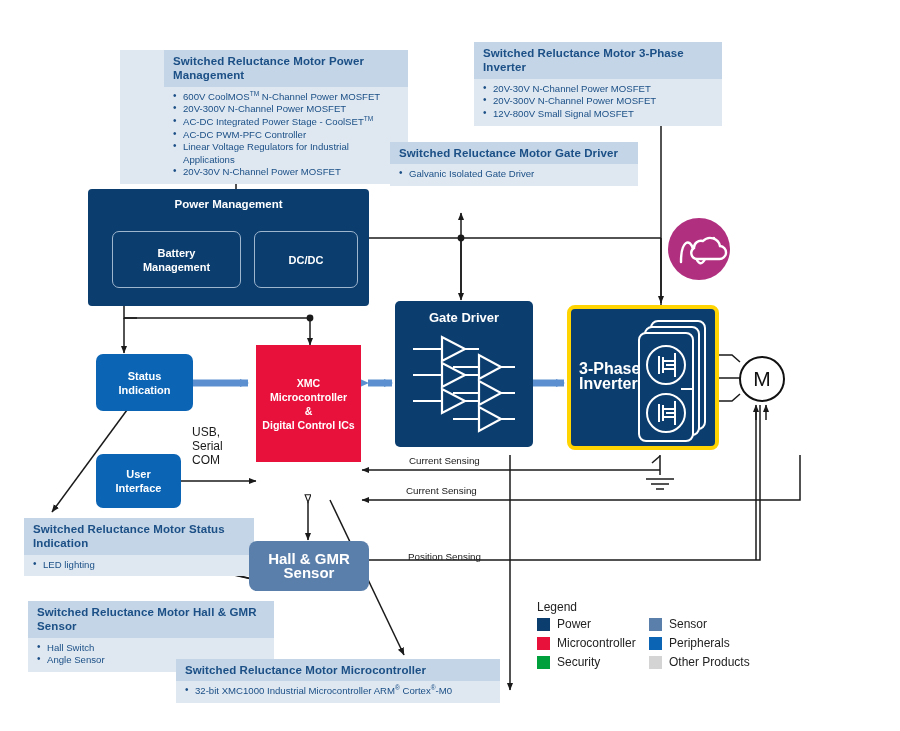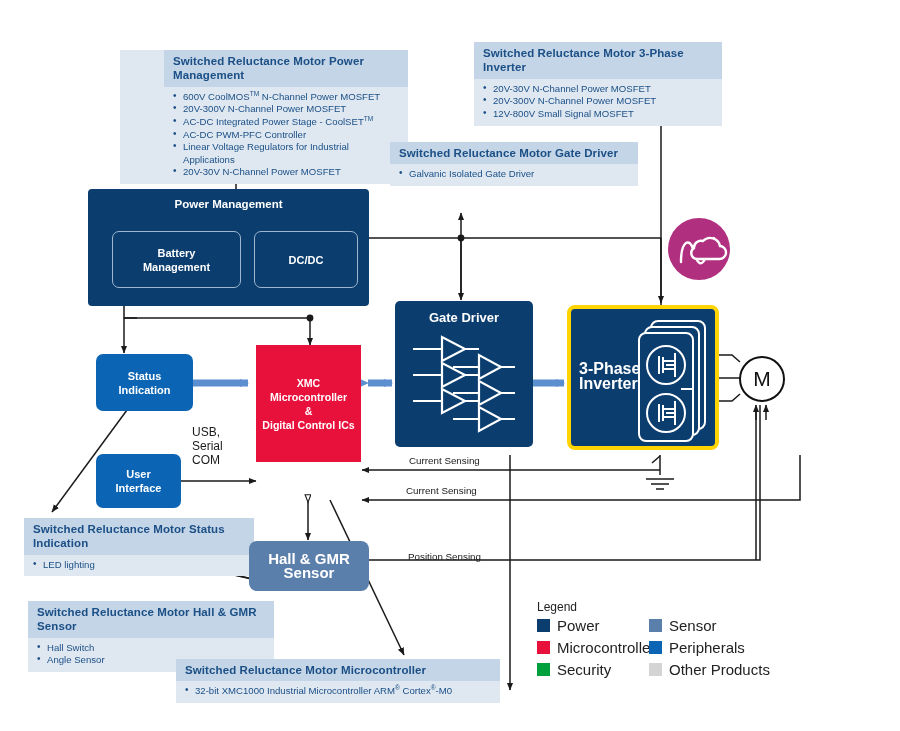--- a/index.html
+++ b/index.html
@@ -53,21 +53,21 @@
 
   
   .cloud{position:absolute;border-radius:50%;background:#b0307f;}
 
   
   .legend{position:absolute;font-family:"Liberation Sans",sans-serif;}
   .legend .lg-title{font-size:12px;color:#222;margin-bottom:3px;}
   .lg-grid{display:grid;grid-template-columns:14px 86px 14px auto;
            grid-gap:5px 6px;align-items:center;}
   .sw{width:13px;height:13px;}
-  .lg-txt{font-size:15px;color:#222;white-space:nowrap;}
+  .lg-txt{font-size:12px;color:#222;white-space:nowrap;}
 </style>
 </head>
 <body>
 
 <div id="stage">
 
   <svg class="layer">
     <defs>
       <marker id="ah" markerWidth="9" markerHeight="9" refX="7.4" refY="3.2" orient="auto" markerUnits="userSpaceOnUse">
         <path d="M0,0 L7.8,3.2 L0,6.4 z" fill="#1a1a1a"></path>

